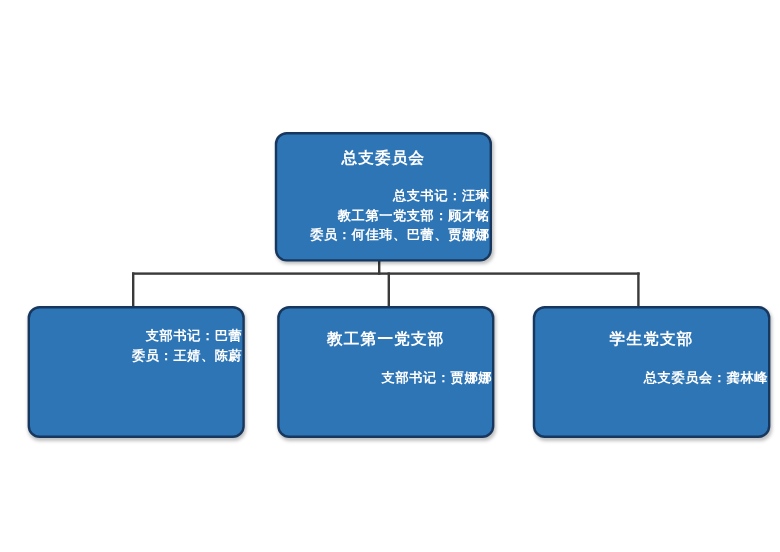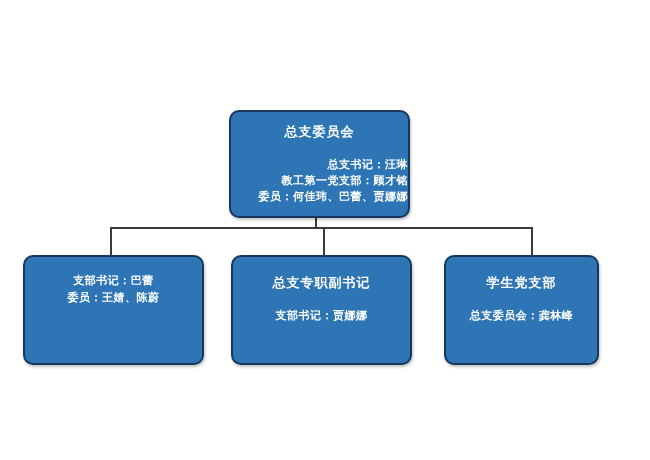--- a/index.html
+++ b/index.html
@@ -39,24 +39,24 @@
   
   .root-box { left: 229px; top: 97px; width: 181px; height: 108px; margin-top: 13px; }
   .root-box .box-title { margin-top: 11px; }
   .root-box .box-lines { margin-top: 15px; }
   .root-box .box-line { line-height: 16px; text-align: right; }
 
   
   .branch-box { top: 255px; width: 181px; height: 110px; }
   .branch-box .box-title { margin-top: 17px; }
   .branch-box .box-lines { margin-top: 15px; }
-  .branch-box .box-line { line-height: 17px; }
+  .branch-box .box-line { line-height: 17px; text-align: right; }
   .branch-0 { left: 23px; }
   .branch-1 { left: 231px; }
-  .branch-2 { left: 444px; width: 155px; }
+  .branch-2 { left: 444px; width: 198px; }
 
   
   .stem   { left: 315px; top: 205px; width: 2px;   height: 24px; }
   .hbar   { left: 110px; top: 227px; width: 423px; height: 2px;  }
   .drop-0 { left: 110px; top: 227px; width: 2px;   height: 28px; }
   .drop-1 { left: 323px; top: 227px; width: 2px;   height: 28px; }
   .drop-2 { left: 531px; top: 227px; width: 2px;   height: 28px; }
 </style>
 </head>
 <body>
@@ -79,21 +79,21 @@
   </div>
 
   <div class="box branch-box branch-0">
     <div class="box-lines">
       <div class="box-line">支部书记：巴蕾</div>
       <div class="box-line">委员：王婧、陈蔚</div>
     </div>
   </div>
 
   <div class="box branch-box branch-1">
-    <div class="box-title">总支专职副书记</div>
+    <div class="box-title">教工第一党支部</div>
     <div class="box-lines">
       <div class="box-line">支部书记：贾娜娜</div>
     </div>
   </div>
 
   <div class="box branch-box branch-2">
     <div class="box-title">学生党支部</div>
     <div class="box-lines">
       <div class="box-line">总支委员会：龚林峰</div>
     </div>

